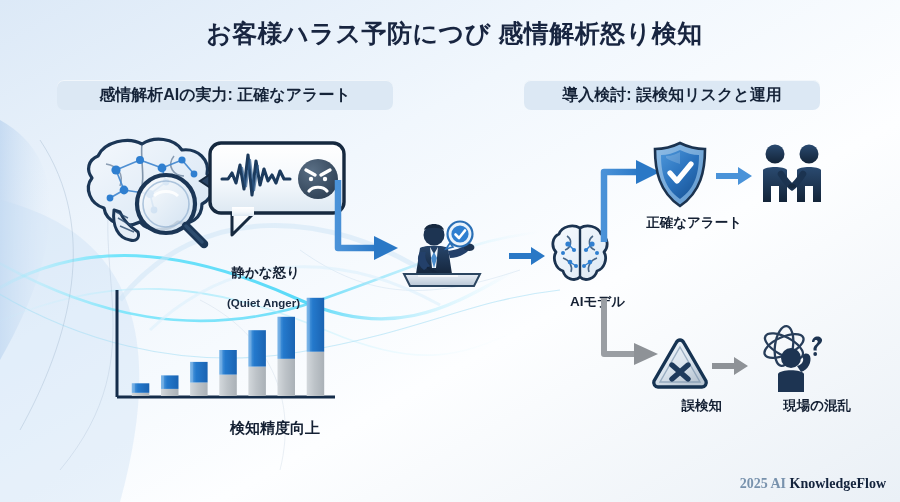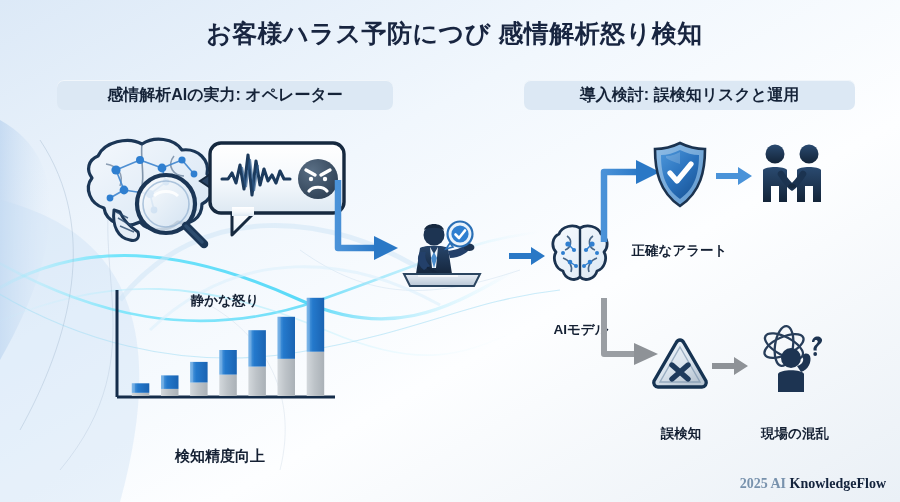--- a/index.html
+++ b/index.html
@@ -31,31 +31,30 @@
     position: absolute;
     height: 30px;
     background: #dce8f4;
     border-radius: 7px;
     display: flex; align-items: center; justify-content: center;
     font-size: 16px; font-weight: bold; color: #152338;
     padding: 0 14px;
     box-shadow: 0 1px 0 rgba(255,255,255,.6) inset;
   }
   #pill-left  { left: 57px;  top: 80px; width: 336px; }
-  #pill-right { left: 524px; top: 80px; width: 331px; }
+  #pill-right { left: 524px; top: 80px; width: 296px; }
 
   
   .nlabel {
     position: absolute;
-    text-align: center;
+    text-align: right;
     font-size: 13.5px; font-weight: bold;
     color: #142033;
     line-height: 1.18;
     white-space: pre-line;
-    margin-top: 28px;
   }
   .sublabel {
     font-size: 11.5px; font-weight: bold; color: #1b2a40;
   }
   .node { position: absolute; }
   svg { display: block; overflow: visible; }
 
   
   .footer {
     position: absolute; right: 14px; bottom: 10px;
@@ -108,21 +107,21 @@
     <path d="M120,150 C80,260 160,350 60,470" fill="none" stroke="#a8bdd2" stroke-width=".7" opacity=".45"></path>
     <path d="M200,300 C260,330 300,390 280,470" fill="none" stroke="#b7c9db" stroke-width=".7" opacity=".4"></path>
     <path d="M300,250 C370,300 430,300 520,270" fill="none" stroke="#bdd4e8" stroke-width=".7" opacity=".5"></path>
 
     <path d="M120,300 C200,200 330,210 430,275" fill="none" stroke="#cfe6f6" stroke-width="5" opacity=".55"></path>
     <path d="M150,330 C240,245 350,255 440,305" fill="none" stroke="#dcf0fb" stroke-width="3" opacity=".6"></path>
   </svg>
 
   <div class="title">お客様ハラス予防につび 感情解析怒り検知</div>
 
-  <div class="pill" id="pill-left">感情解析AIの実力: オペレーター</div>
+  <div class="pill" id="pill-left">感情解析AIの実力: 正確なアラート</div>
   <div class="pill" id="pill-right">導入検討: 誤検知リスクと運用</div>
 
   <div class="node" style="left:62px; top:134px;">
     <svg width="175" height="115" viewBox="0 0 175 115">
       <defs>
         <linearGradient id="brainFill" x1="0" y1="0" x2="1" y2="1">
           <stop offset="0%" stop-color="#f4f8fd"></stop>
           <stop offset="100%" stop-color="#d6e5f3"></stop>
         </linearGradient>
         <linearGradient id="lensFill" x1="0" y1="0" x2="1" y2="1">
@@ -208,20 +207,21 @@
         <path d="M132,33 L123,38" stroke="#ffffff" stroke-width="3.4" stroke-linecap="round"></path>
         <circle cx="113" cy="42" r="2.2" fill="#ffffff"></circle>
         <circle cx="127" cy="42" r="2.2" fill="#ffffff"></circle>
         <path d="M111,54 C115,49 125,49 129,54" fill="none" stroke="#ffffff" stroke-width="3.2" stroke-linecap="round"></path>
       </g>
     </svg>
   </div>
 
   <div class="nlabel" style="left:150px; top:249px; width:150px;">
     <div>静かな怒り</div>
+    <div class="sublabel">(Quiet Anger)</div>
   </div>
 
   <div class="node" style="left:104px; top:288px;">
     <svg id="chart-svg" width="232" height="120" viewBox="0 0 232 120">
       <defs>
         <linearGradient id="grayBar" x1="0" y1="0" x2="1" y2="0">
           <stop offset="0%" stop-color="#d3d8dc"></stop>
           <stop offset="45%" stop-color="#bdc3c8"></stop>
           <stop offset="100%" stop-color="#aab1b7"></stop>
         </linearGradient>

